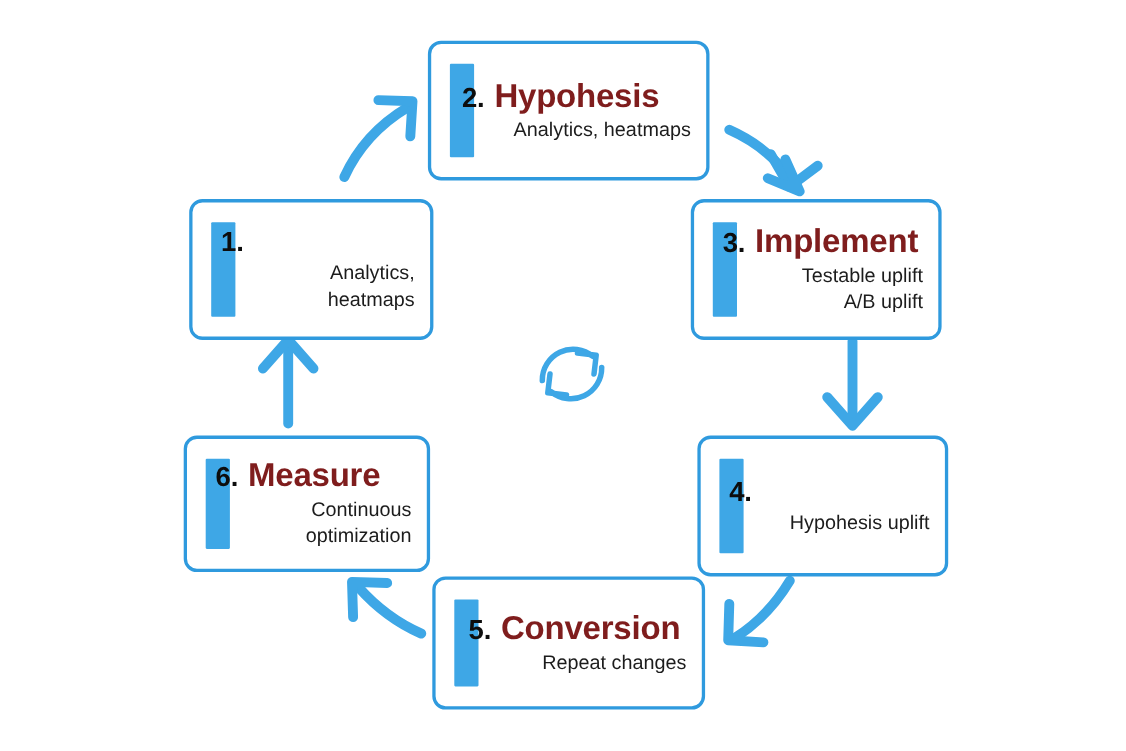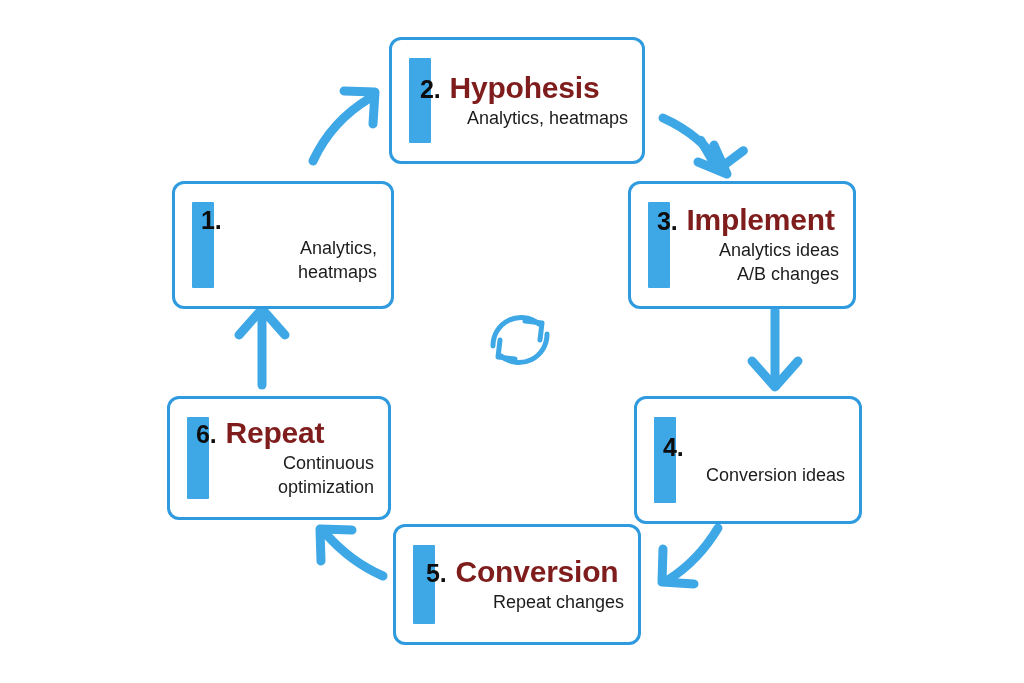--- a/index.html
+++ b/index.html
@@ -192,34 +192,34 @@
   </div>
 
   <div class="step-box" id="box-3">
     <div class="accent-bar"></div>
     <div class="step-body">
       <div class="step-head">
         <span class="step-num">3.</span>
         <span class="step-title">Implement</span>
       </div>
       <div class="step-sub">
-        <span class="sub-line">Analytics ideas</span>
-        <span class="sub-line">A/B changes</span>
+        <span class="sub-line">Testable uplift</span>
+        <span class="sub-line">A/B uplift</span>
       </div>
     </div>
   </div>
 
   <div class="step-box" id="box-4">
     <div class="accent-bar"></div>
     <div class="step-body">
       <div class="step-head">
         <span class="step-num">4.</span>
       </div>
       <div class="step-sub">
-        <span class="sub-line">Conversion ideas</span>
+        <span class="sub-line">Hypohesis uplift</span>
       </div>
     </div>
   </div>
 
   <div class="step-box" id="box-5">
     <div class="accent-bar"></div>
     <div class="step-body">
       <div class="step-head">
         <span class="step-num">5.</span>
         <span class="step-title">Conversion</span>
@@ -228,21 +228,21 @@
         <span class="sub-line">Repeat changes</span>
       </div>
     </div>
   </div>
 
   <div class="step-box" id="box-6">
     <div class="accent-bar"></div>
     <div class="step-body">
       <div class="step-head">
         <span class="step-num">6.</span>
-        <span class="step-title">Repeat</span>
+        <span class="step-title">Measure</span>
       </div>
       <div class="step-sub">
         <span class="sub-line">Continuous</span>
         <span class="sub-line">optimization</span>
       </div>
     </div>
   </div>
 
 </div>
 

